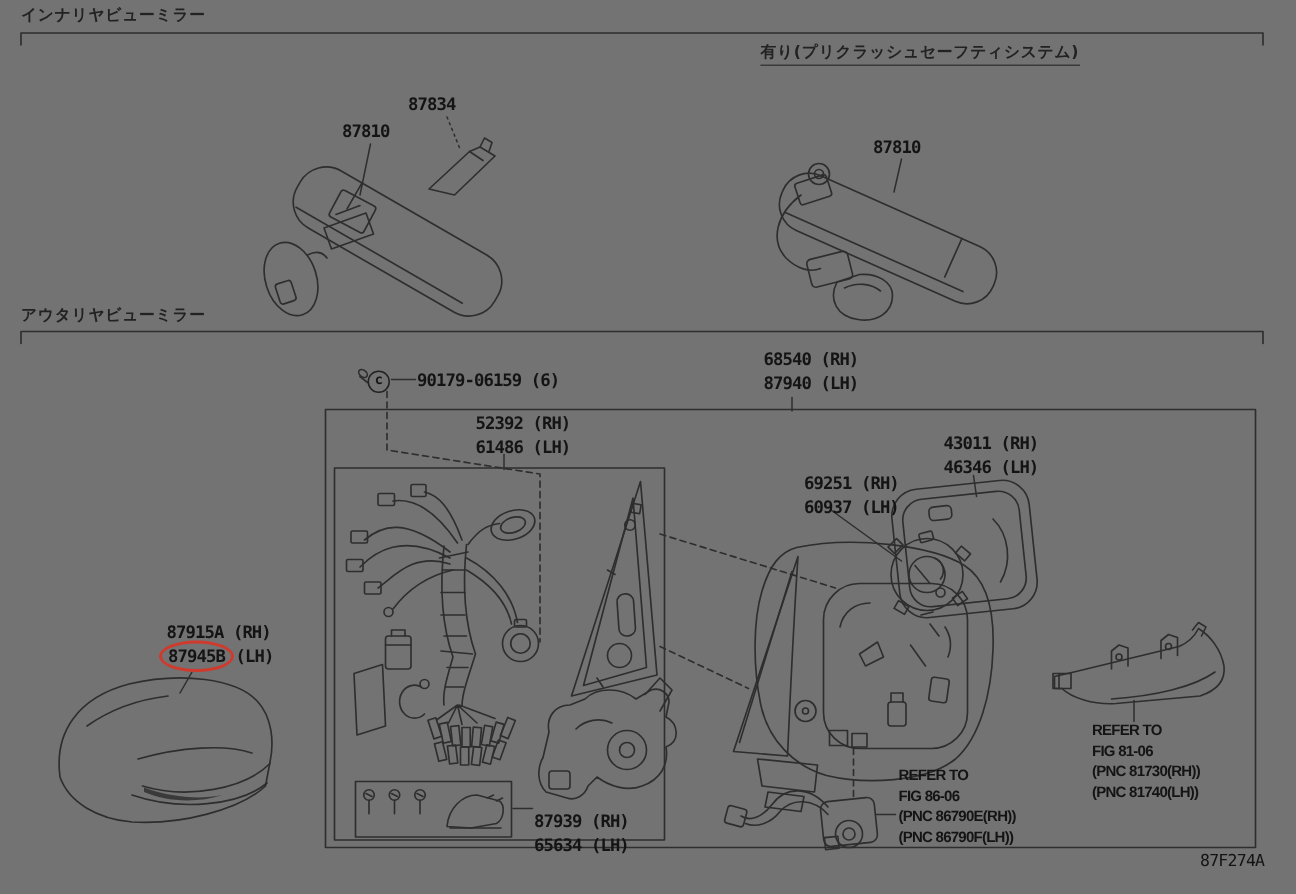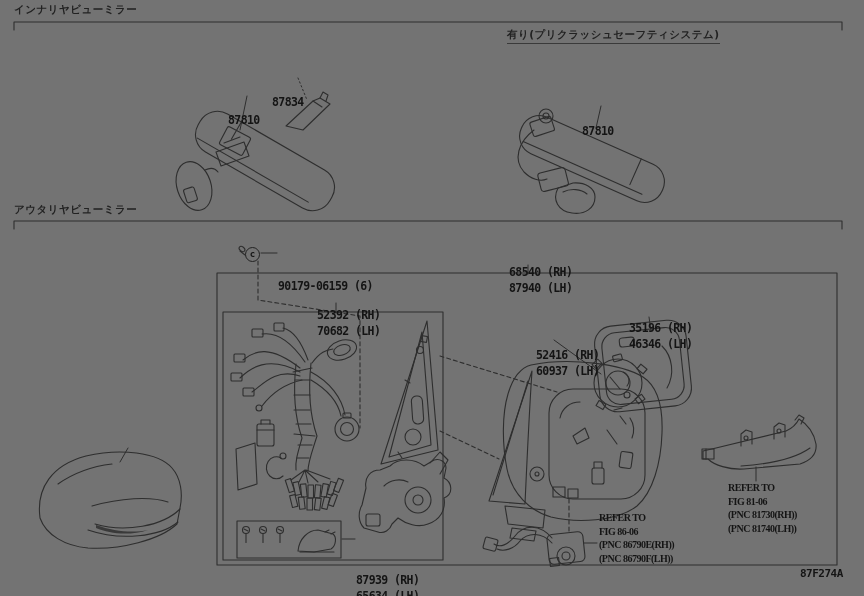--- a/index.html
+++ b/index.html
@@ -1,34 +1,34 @@
 <!DOCTYPE html>
 <html><head>
 <meta charset="utf-8">
 <style>
   html,body{margin:0;padding:0;background:#ffffff;}
   #stage{position:relative;width:864px;height:596px;background:#737373;overflow:hidden;
          font-family:"DejaVu Sans",sans-serif;color:#161616;}
   #artwork{position:absolute;left:0;top:0;}
   .lbl{position:absolute;font-family:"DejaVu Sans Mono","Liberation Mono",monospace;
        font-weight:bold;font-size:11.5px;letter-spacing:-0.6px;line-height:16px;
-       white-space:nowrap;color:#141414;margin-top:33px;}
-  .lbl-sm{position:absolute;font-family:Liberation Serif, serif;
+       white-space:nowrap;color:#141414;}
+  .lbl-sm{position:absolute;font-family:Liberation Sans, sans-serif;
        font-weight:bold;font-size:10px;letter-spacing:-0.5px;line-height:13.5px;
        white-space:nowrap;color:#141414;}
   .jp{position:absolute;font-family:"DejaVu Sans","Liberation Sans",sans-serif;
       font-weight:600;font-size:10.5px;letter-spacing:0.5px;white-space:nowrap;color:#222;}
   .underlined{border-bottom:1.2px solid #3a3a3a;padding-bottom:1px;}
   .circle-c{position:absolute;left:245px;top:247px;width:13px;height:13px;border:1.3px solid #222;
       border-radius:50%;font-family:"DejaVu Sans Mono",monospace;font-size:9px;font-weight:bold;
       display:flex;align-items:center;justify-content:center;line-height:1;}
   .red-oval{display:inline-block;border:2px solid #cf3a2c;border-radius:50%;
       padding:0 4px 1px 4px;margin:-2px 1px -2px -5px;}
   .figcode{position:absolute;left:800px;top:567px;font-family:"DejaVu Sans Mono",monospace;
-      font-weight:bold;font-size:11px;letter-spacing:-0.5px;color:#141414;}
+      font-weight:normal;font-size:11px;letter-spacing:-0.5px;color:#141414;}
 </style>
 </head>
 <body>
 
 <div id="stage">
 
 <svg id="artwork" width="864" height="596" viewBox="0 0 864 596">
   <g stroke="#2e2e2e" fill="none" stroke-width="1.1" stroke-linecap="round" stroke-linejoin="round">
 
     <g>
@@ -273,33 +273,39 @@
 
 <div class="lbl" style="left:278px;top:245px;">90179-06159 (6)</div>
 
 <div class="lbl" style="left:509px;top:231px;">
   <div>68540 (RH)</div>
   <div>87940 (LH)</div>
 </div>
 
 <div class="lbl" style="left:317px;top:274px;">
   <div>52392 (RH)</div>
-  <div>70682 (LH)</div>
+  <div>61486 (LH)</div>
 </div>
 
 <div class="lbl" style="left:629px;top:287px;">
-  <div>35196 (RH)</div>
+  <div>43011 (RH)</div>
   <div>46346 (LH)</div>
 </div>
 
 <div class="lbl" style="left:536px;top:314px;">
-  <div>52416 (RH)</div>
+  <div>69251 (RH)</div>
   <div>60937 (LH)</div>
 </div>
 
+<div class="lbl" style="left:111px;top:413px;">
+  <div>87915A (RH)</div>
+  <div>
+    <span class="red-oval">87945B</span><span>(LH)</span>
+  </div>
+</div>
 
 <div class="lbl" style="left:356px;top:539px;">
   <div>87939 (RH)</div>
   <div>65634 (LH)</div>
 </div>
 
 <div class="lbl-sm" style="left:599px;top:511px;">
   <div>REFER TO</div>
   <div>FIG 86-06</div>
   <div>(PNC 86790E(RH))</div>

